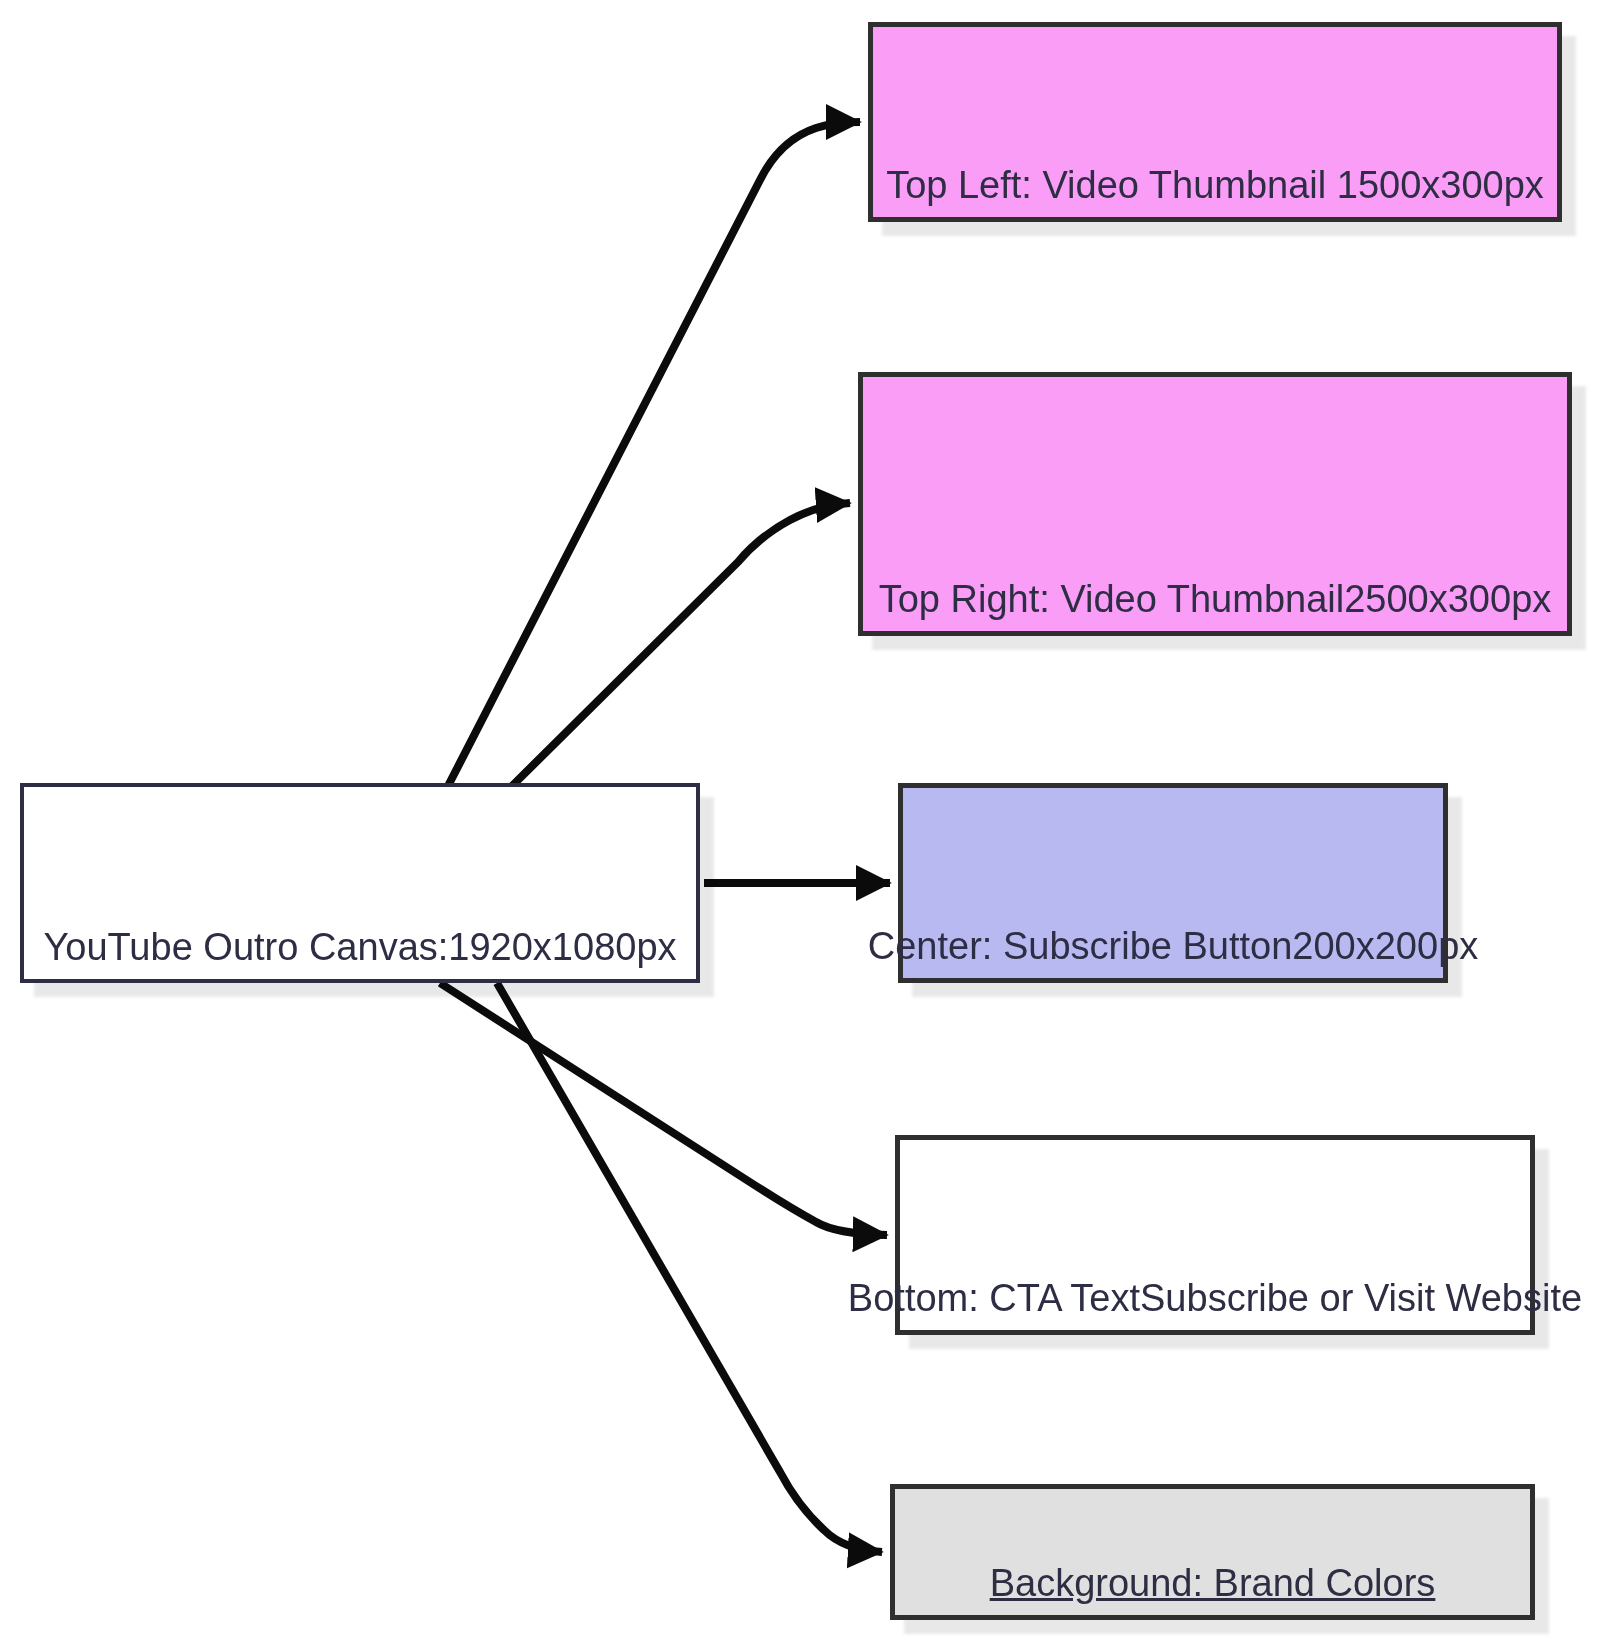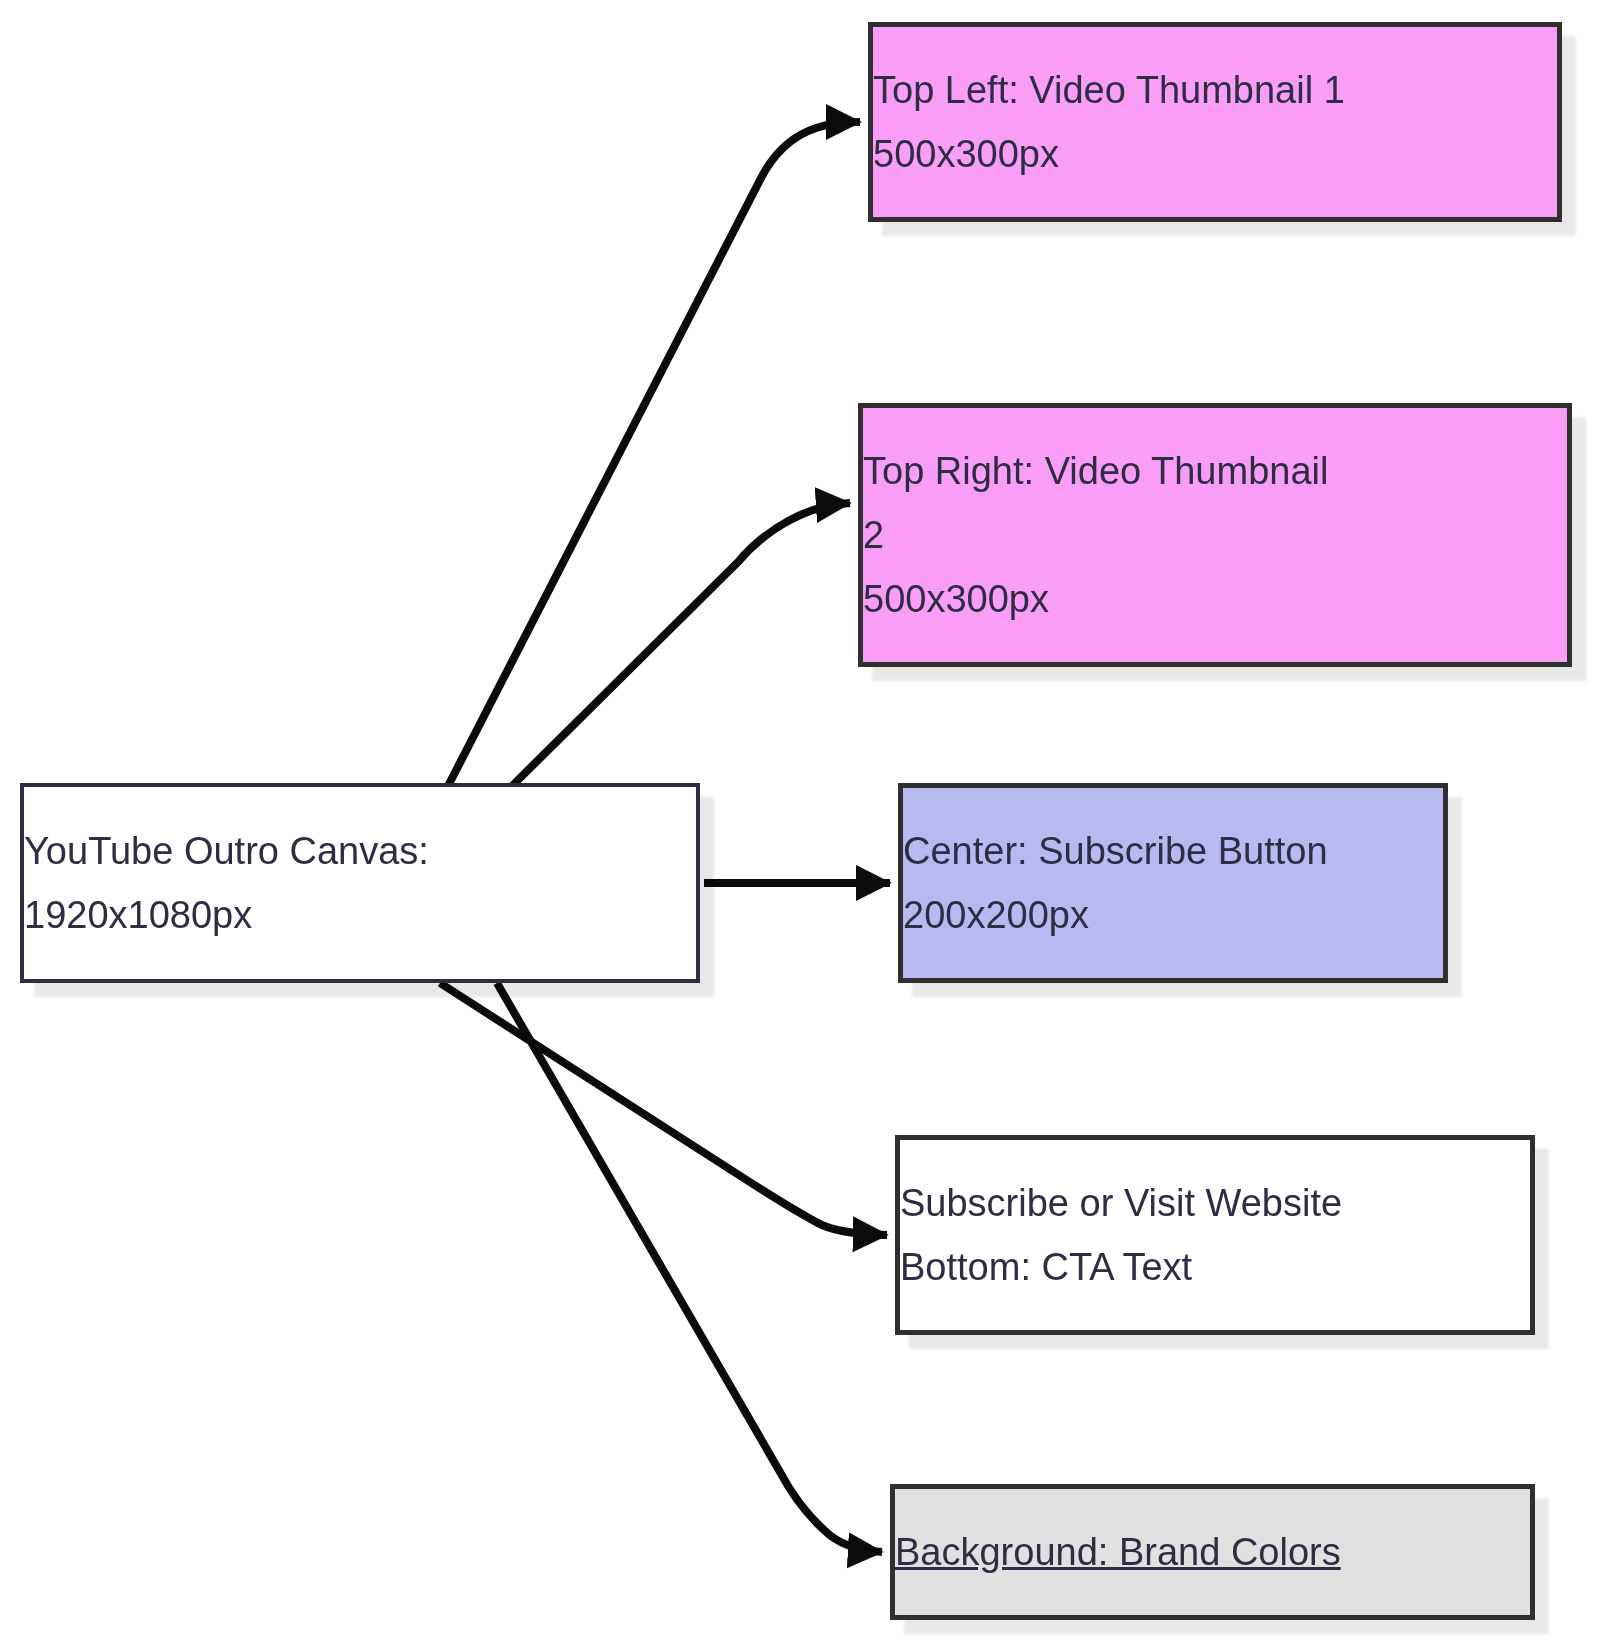--- a/index.html
+++ b/index.html
@@ -26,39 +26,38 @@
   .edges-layer path.edge {
     fill: none;
     stroke: #0b0b0b;
     stroke-width: 8;
     stroke-linejoin: round;
   }
   .node {
     position: absolute;
     box-sizing: border-box;
     display: flex;
-    flex-direction: column;
-    align-items: flex-start;
+    align-items: flex-end;
     justify-content: center;
     text-align: center;
     border: 5px solid #2f2f2f;
     box-shadow: 14px 14px 3px rgba(0,0,0,0.09);
     color: #2d2d44;
     font-size: 38px;
     font-weight: 500;
     line-height: 64px;
   }
   .node .line {
     display: block;
     white-space: nowrap;
   }
   
   .node-canvas     { left: 20px;  top: 783px;  width: 680px; height: 200px; border-color: #2d2d44; border-width: 4px; }
   .node-thumb1     { left: 868px; top: 22px;   width: 694px; height: 200px; }
-  .node-thumb2     { left: 858px; top: 372px;  width: 714px; height: 264px; margin-top: 31px; }
+  .node-thumb2     { left: 858px; top: 372px;  width: 714px; height: 264px; }
   .node-subscribe  { left: 898px; top: 783px;  width: 550px; height: 200px; }
   .node-cta        { left: 895px; top: 1135px; width: 640px; height: 200px; }
   .node-background { left: 890px; top: 1484px; width: 645px; height: 136px; text-decoration: underline; }
 </style>
 </head>
 <body>
 
 <div class="stage">
 
   <svg class="edges-layer" viewBox="0 0 1600 1648" xmlns="http://www.w3.org/2000/svg">
@@ -89,21 +88,21 @@
     <span class="line">2</span>
     <span class="line">500x300px</span>
   </div>
 
   <div class="node node-subscribe" style="background-color: rgb(185, 185, 241);">
     <span class="line">Center: Subscribe Button</span>
     <span class="line">200x200px</span>
   </div>
 
   <div class="node node-cta" style="background-color: rgb(255, 255, 255);">
+    <span class="line">Bottom: CTA Text</span>
     <span class="line">Subscribe or Visit Website</span>
-    <span class="line">Bottom: CTA Text</span>
   </div>
 
   <div class="node node-background" style="background-color: rgb(224, 224, 224);">
     <span class="line">Background: Brand Colors</span>
   </div>
 
 </div>
 
 </body></html>

